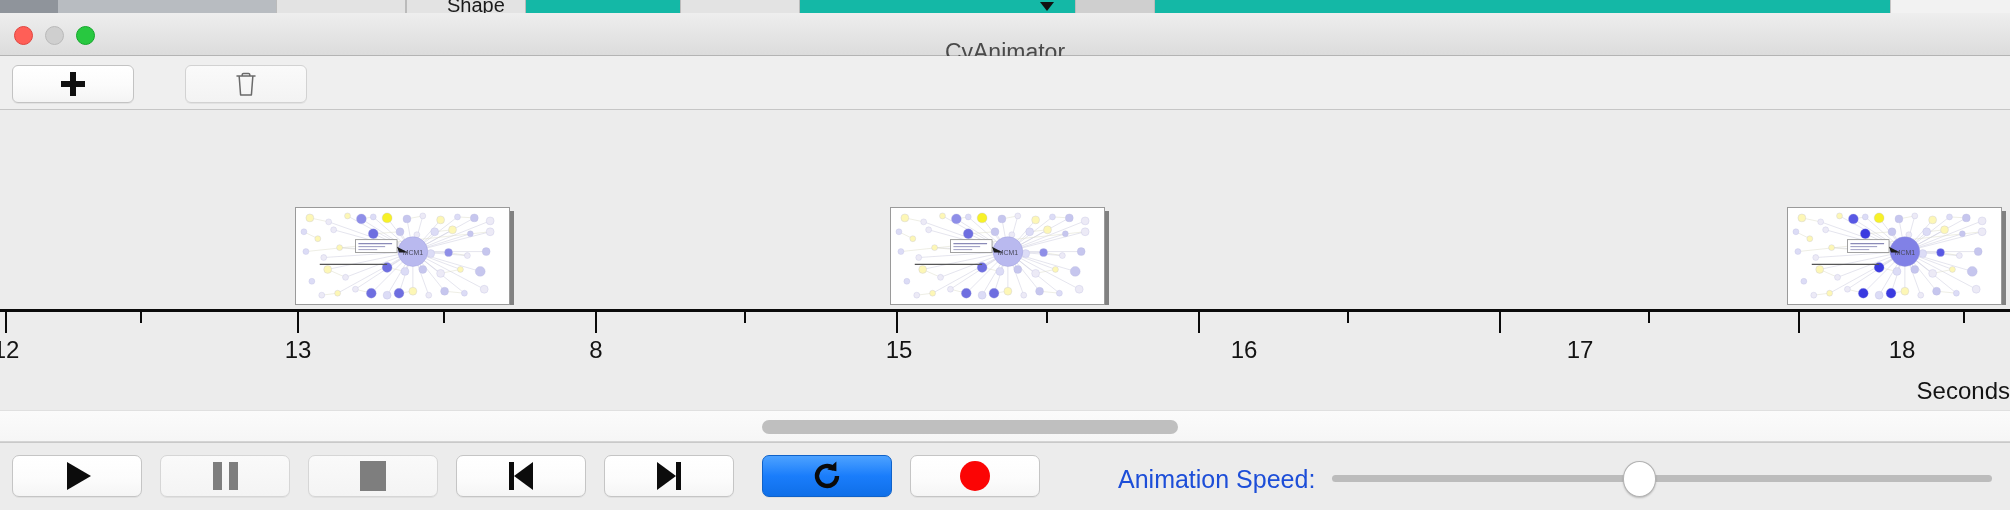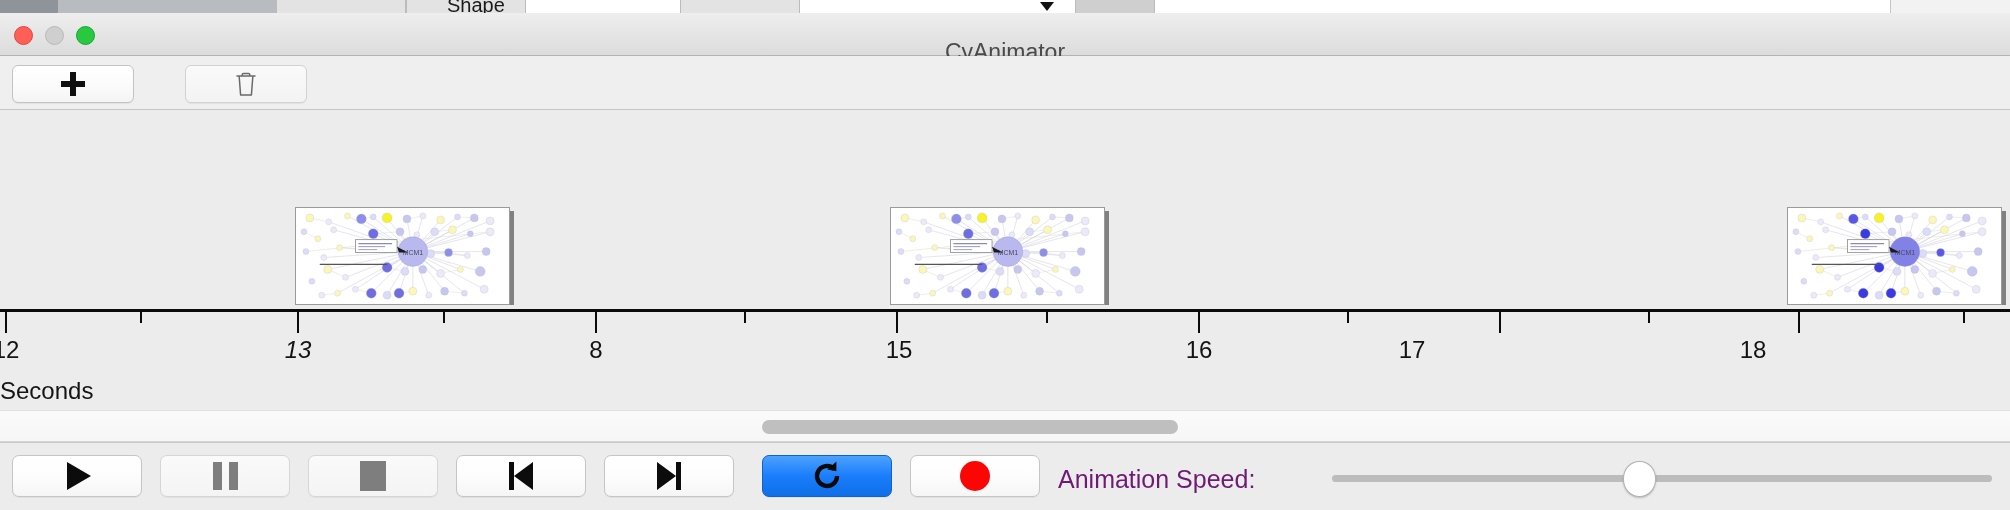--- a/index.html
+++ b/index.html
@@ -12,21 +12,21 @@
 
   #app {
     position: relative;
     width: 2010px; height: 510px;
     background: #ececec;
   }
 
   
   .bg-strip {
     position: absolute; left: 0; top: 0; width: 2010px; height: 13px;
-    background: #ffffff;
+    background: #14b8a6;
     overflow: hidden;
   }
   .bg-dark { position: absolute; top: 0; left: 0; width: 58px; height: 13px; background: #8f949b; }
   .bg-dark2 { position: absolute; top: 0; left: 58px; width: 218px; height: 13px; background: #b8bcc1; }
   .bg-word {
     position: absolute; top: -6px; left: 447px;
     font-size: 20px; color: #1a1a1a; white-space: nowrap;
     font-family: "Liberation Sans", sans-serif;
   }
   .bg-tab {
@@ -116,21 +116,21 @@
   .tick { position: absolute; top: 7px; width: 2px; background: #0b0b0b; }
   .tick.major { height: 21px; }
   .tick.minor { height: 11px; }
   .tick-label {
     position: absolute; top: 31px;
     font-size: 24px; color: #131313; text-align: center; transform: translateX(-50%);
     white-space: nowrap;
   }
   .axis-title {
     position: absolute; top: 72px; left: 0; width: 2010px;
-    text-align: left; font-size: 24px; color: #141414;
+    text-align: right; font-size: 24px; color: #141414;
   }
 
   
   .scrollbar {
     position: absolute; left: 0; top: 410px; width: 2010px; height: 32px;
     background: linear-gradient(to bottom,#fbfbfb 0%, #f6f6f6 100%);
     border-top: 1px solid #e0e0e0; border-bottom: 1px solid #d4d4d4;
   }
   .scroll-thumb {
     position: absolute; top: 9px; left: 762px; width: 416px; height: 14px;
@@ -173,22 +173,22 @@
   .ic-prev, .ic-next { position: relative; width: 24px; height: 28px; }
   .ic-prev::before { content:""; position:absolute; left:0; top:0; width:5px; height:28px; background:#0c0c0c; }
   .ic-prev::after  { content:""; position:absolute; left:5px; top:0; width:0;height:0;
                      border-top:14px solid transparent; border-bottom:14px solid transparent; border-right:19px solid #0c0c0c; }
   .ic-next::before { content:""; position:absolute; right:0; top:0; width:5px; height:28px; background:#0c0c0c; }
   .ic-next::after  { content:""; position:absolute; right:5px; top:0; width:0;height:0;
                      border-top:14px solid transparent; border-bottom:14px solid transparent; border-left:19px solid #0c0c0c; }
   .ic-record { width: 30px; height: 30px; border-radius: 50%; background: #fb0505; }
 
   .speed-label {
-    position: absolute; left: 1058px; top: 22px;
-    font-size: 25px; color: #701a75; white-space: nowrap;
+    position: absolute; left: 1118px; top: 22px;
+    font-size: 25px; color: #1d4ed8; white-space: nowrap;
   }
   .slider-wrap { position: absolute; left: 1332px; top: 32px; width: 660px; height: 8px; }
   .slider-track { position: absolute; left: 0; top: 0; width: 660px; height: 7px; background: #bcbcbc; border-radius: 4px; }
   .slider-knob {
     position: absolute; left: 291px; top: -14px; width: 33px; height: 36px;
     background: #ffffff; border: 1px solid #b2b2b2; border-radius: 17px/18px;
     box-shadow: 0 1px 2px rgba(0,0,0,0.22);
   }
 </style>
 </head>
@@ -603,31 +603,31 @@
         </svg>
       </div>
     </div>
 
   <div class="axis-area">
     <div class="axis-line"></div>
     <div class="axis-title">Seconds</div>
   <div class="tick major" style="left: 5px;"></div>
       <div class="tick-label" style="left: 6px;">12</div>
       <div class="tick major" style="left: 297px;"></div>
-      <div class="tick-label" style="left: 298px; font-style: italic;">13</div>
+      <div class="tick-label" style="left: 298px;">13</div>
       <div class="tick major" style="left: 595px;"></div>
       <div class="tick-label" style="left: 596px;">8</div>
       <div class="tick major" style="left: 896px;"></div>
       <div class="tick-label" style="left: 899px;">15</div>
       <div class="tick major" style="left: 1198px;"></div>
-      <div class="tick-label" style="left: 1199px;">16</div>
+      <div class="tick-label" style="left: 1244px;">16</div>
       <div class="tick major" style="left: 1499px;"></div>
-      <div class="tick-label" style="left: 1412px;">17</div>
+      <div class="tick-label" style="left: 1580px;">17</div>
       <div class="tick major" style="left: 1798px;"></div>
-      <div class="tick-label" style="left: 1753px; text-align: center;">18</div>
+      <div class="tick-label" style="left: 1902px; text-align: center;">18</div>
       <div class="tick minor" style="left: 140px;"></div>
       <div class="tick minor" style="left: 443px;"></div>
       <div class="tick minor" style="left: 744px;"></div>
       <div class="tick minor" style="left: 1046px;"></div>
       <div class="tick minor" style="left: 1347px;"></div>
       <div class="tick minor" style="left: 1648px;"></div>
       <div class="tick minor" style="left: 1963px;"></div>
     </div>
 
   <div class="scrollbar">

